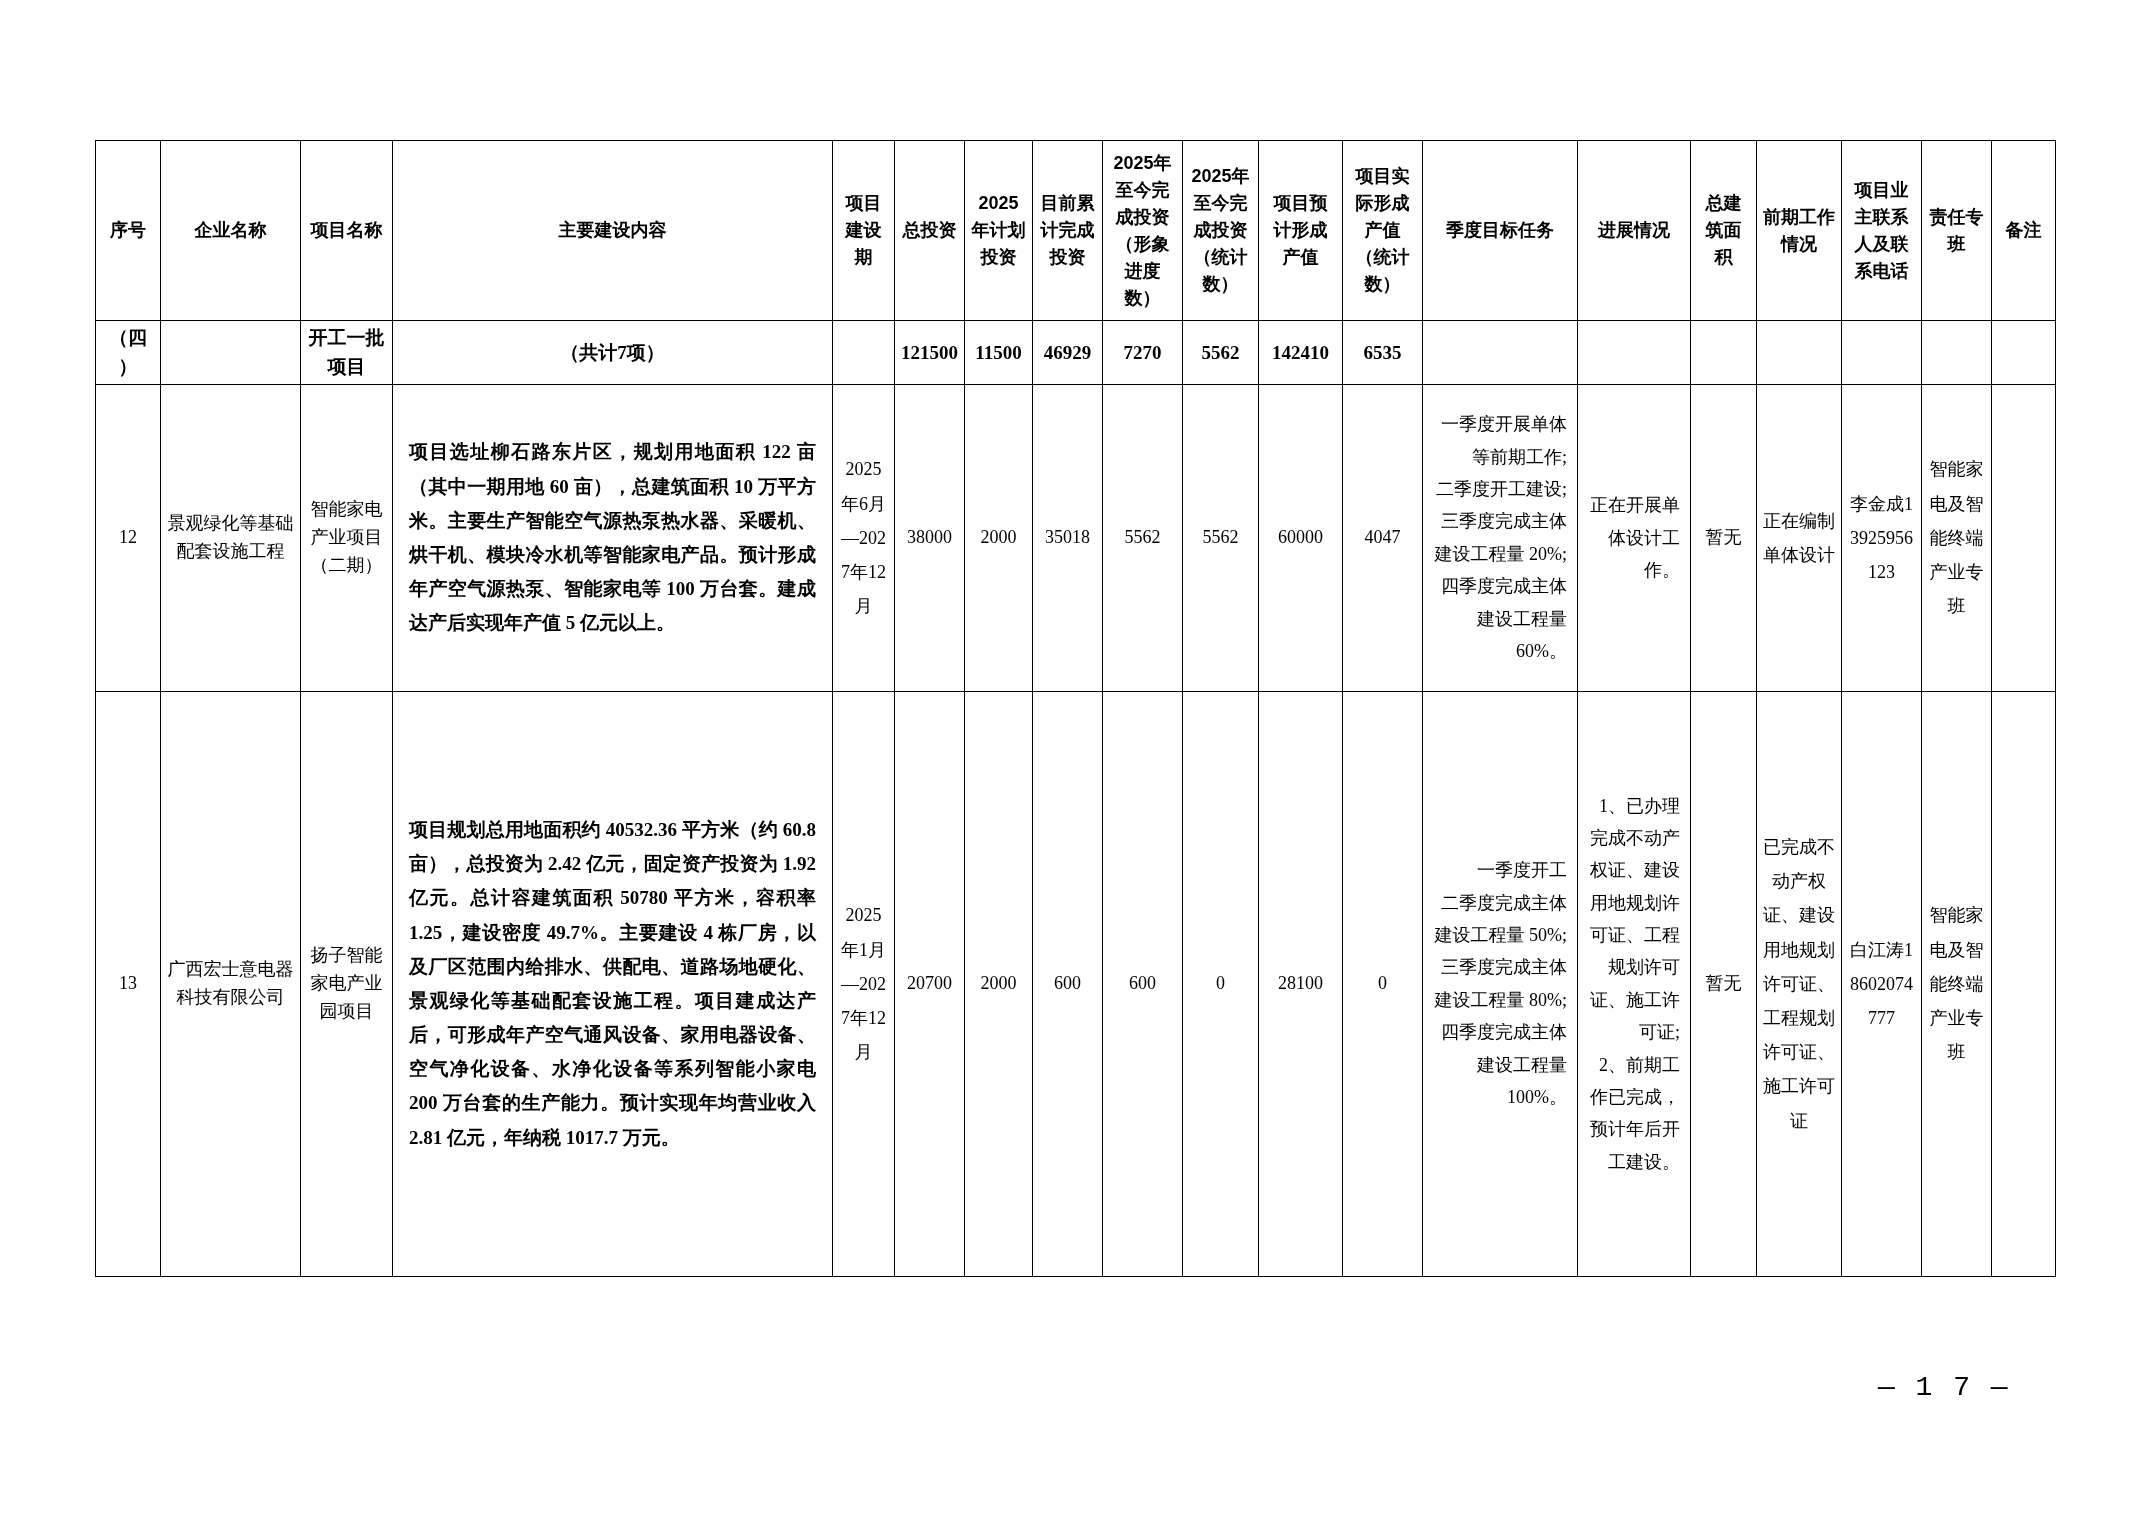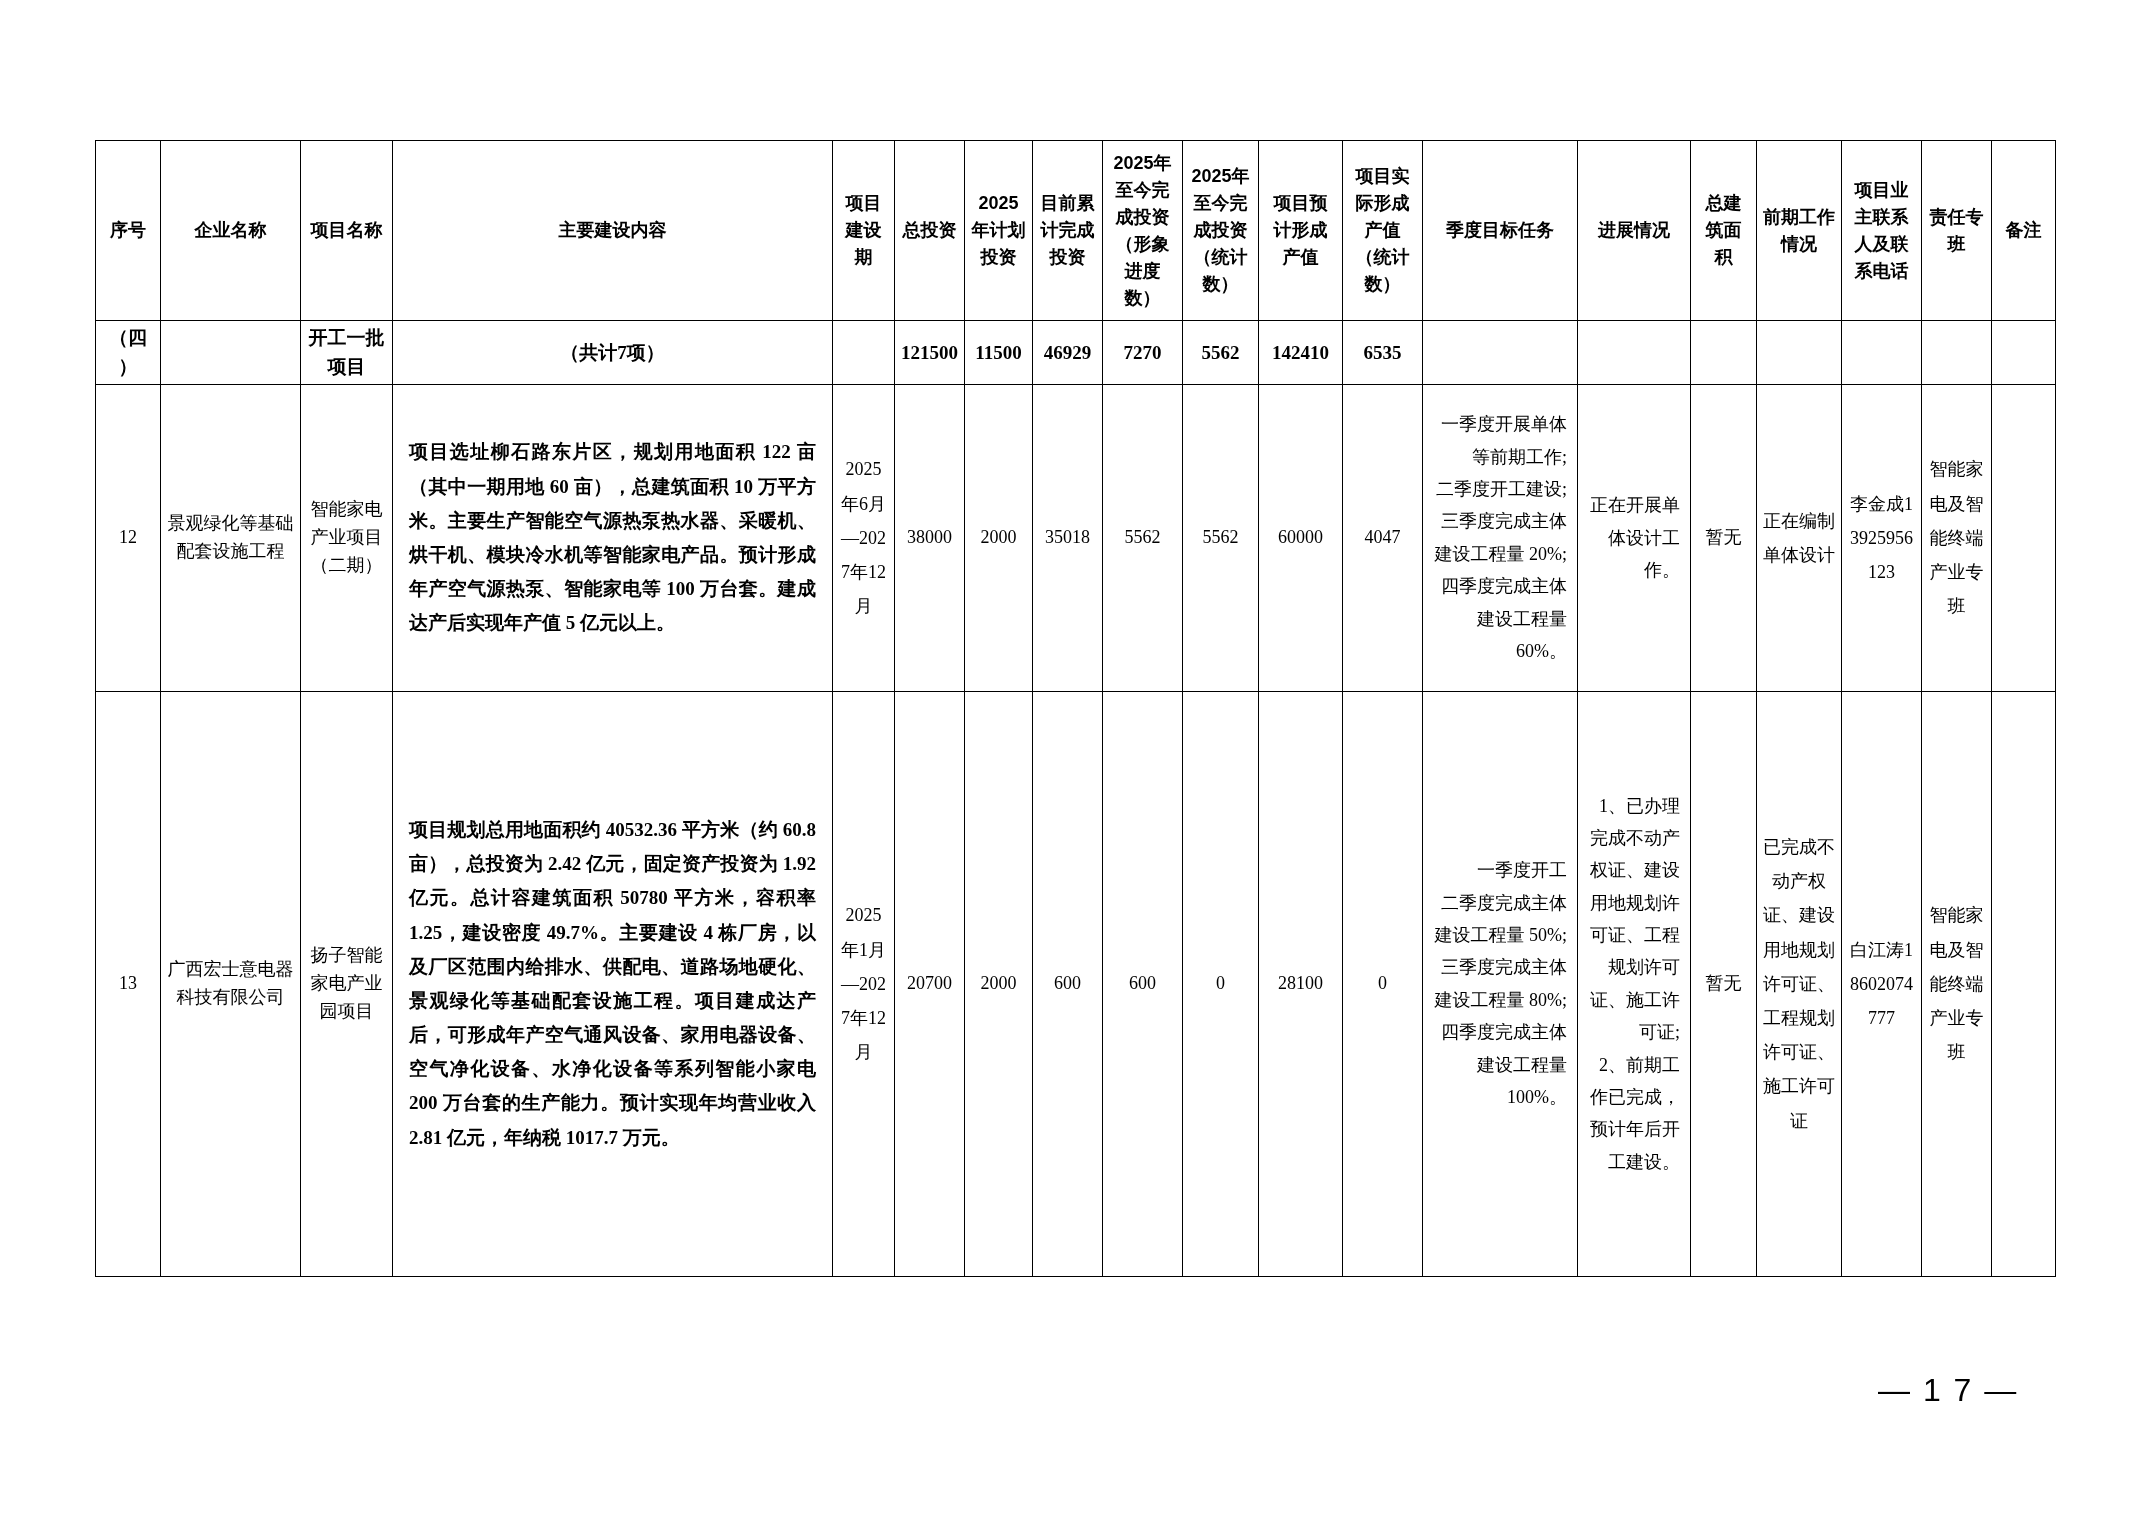--- a/index.html
+++ b/index.html
@@ -49,22 +49,22 @@
     padding:6px 10px;
   }
   td.cell-prework, td.cell-contact, td.cell-team, td.cell-period {
     word-break:break-all;
     line-height:1.9;
   }
   td.tight-num { padding:0 3px; word-break:break-all; }
 
   .footer-page {
     position:absolute; left:1878px; top:1372px;
-    font-size:32px; letter-spacing:2px;
-    font-family:Liberation Sans, sans-serif;
+    font-size:28px; letter-spacing:2px;
+    font-family:Liberation Mono, monospace;
     text-align:right;
   }
 </style>
 </head>
 <body>
 
 <div class="page">
 
   <table class="report">
     <colgroup>

